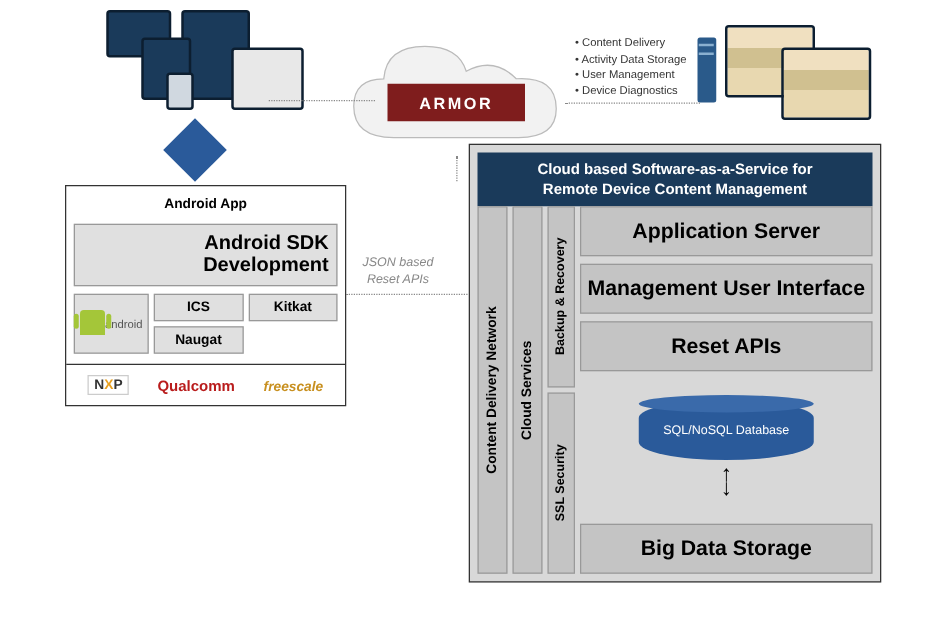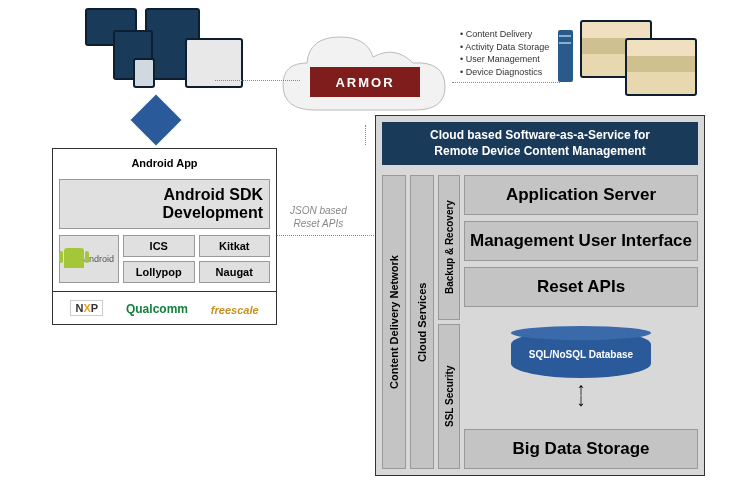--- a/index.html
+++ b/index.html
@@ -30,33 +30,33 @@
 .lp-sdk{margin:2px 6px 6px;background:#e0e0e0;border:1px solid #999;text-align:right;padding:6px;font-weight:bold;font-size:16px}
 .lp-grid{display:grid;grid-template-columns:60px 1fr 1fr;gap:4px;padding:0 6px 8px}
 .lp-android{grid-row:span 2;background:#e0e0e0;border:1px solid #999;display:flex;flex-direction:row;align-items:center;justify-content:center;font-size:9px;color:#555}
 .android-bot{width:20px;height:20px;background:#a4c639;border-radius:3px 3px 0 0;position:relative;margin-bottom:2px}
 .android-bot::before,.android-bot::after{content:"";position:absolute;width:4px;height:12px;background:#a4c639;border-radius:2px;top:3px}
 .android-bot::before{left:-5px}.android-bot::after{right:-5px}
 .lp-cell{background:#e0e0e0;border:1px solid #999;text-align:center;padding:4px;font-weight:bold;font-size:11px}
 .lp-logos{border-top:1px solid #333;padding:8px 6px;display:flex;align-items:flex-end;justify-content:space-around;font-size:11px;font-weight:bold}
 .nxp{background:#fff;border:1px solid #ccc;padding:1px 4px;color:#333}
 .nxp b{color:#e8a020}
-.qualcomm{color:#15803d;font-size:12px}
+.qualcomm{color:#b91c1c;font-size:12px}
 .freescale{color:#c89020;font-style:italic;font-size:11px}
 .conn-label{position:absolute;top:204px;left:290px;font-style:italic;font-size:10px;color:#888;text-align:center;line-height:1.3}
 .right-panel{position:absolute;top:115px;left:375px;width:330px;border:1px solid #333;background:#d8d8d8;padding:6px}
-.rp-title{background:#1a3a5a;color:#fff;text-align:center;padding:6px 4px;font-weight:bold;font-size:12px;line-height:1.3;margin-bottom:10px}
+.rp-title{background:#1a3a5a;color:#fff;text-align:center;padding:6px 4px;font-weight:bold;font-size:12px;line-height:1.3;margin-bottom:0}
 .rp-body{display:flex;gap:4px;height:294px}
 .vcol{background:#c4c4c4;border:1px solid #999;writing-mode:vertical-rl;text-orientation:mixed;transform:rotate(180deg);display:flex;align-items:center;justify-content:center;font-weight:bold;font-size:11px;padding:4px;width:24px}
 .vgroup{display:flex;gap:4px}
 .vgroup .vcol{width:22px;font-size:10px}
 .rp-right{flex:1;display:flex;flex-direction:column;gap:6px}
 .hcell{background:#c4c4c4;border:1px solid #999;text-align:center;padding:9px 4px;font-weight:bold;font-size:17px}
 .db-wrap{flex:1;display:flex;flex-direction:column;align-items:center;justify-content:center;gap:6px}
-.db{width:140px;height:48px;background:#2a5a9a;border-radius:50%/30%;color:#fff;display:flex;align-items:center;justify-content:center;font-weight:bold;font-size:10px;position:relative}
+.db{width:140px;height:48px;background:#2a5a9a;border-radius:50%/30%;color:#fff;display:flex;align-items:center;justify-content:center;font-weight:normal;font-size:10px;position:relative}
 .db::before{content:"";position:absolute;top:-4px;left:0;width:100%;height:14px;background:#3a6aaa;border-radius:50%}
 .updown{font-size:18px;line-height:0.6;text-align:center}
 .cloud-line1{position:absolute;top:80px;left:215px;width:85px;height:0;border-top:1px dotted #888}
 .cloud-line2{position:absolute;top:82px;left:452px;width:108px;height:0;border-top:1px dotted #888}
 .cloud-line3{position:absolute;top:125px;left:365px;width:0;height:20px;border-left:1px dotted #888}
 .cloud-line4{position:absolute;top:235px;left:276px;width:98px;height:0;border-top:1px dotted #888}
 </style>
 </head>
 <body>
 
@@ -102,21 +102,20 @@
 <div class="left-panel">
   <div class="lp-title">Android App</div>
   <div class="lp-sdk">Android SDK Development</div>
   <div class="lp-grid">
     <div class="lp-android">
       <div class="android-bot"></div>
       <span>android</span>
     </div>
     <div class="lp-cell">ICS</div>
     <div class="lp-cell">Kitkat</div>
-    <div class="lp-cell">Lollypop</div>
     <div class="lp-cell">Naugat</div>
   </div>
   <div class="lp-logos">
     <span class="nxp"><span>N</span><b>X</b><span>P</span></span>
     <span class="qualcomm">Qualcomm</span>
     <span class="freescale">freescale</span>
   </div>
 </div>
 
 <div class="right-panel">

